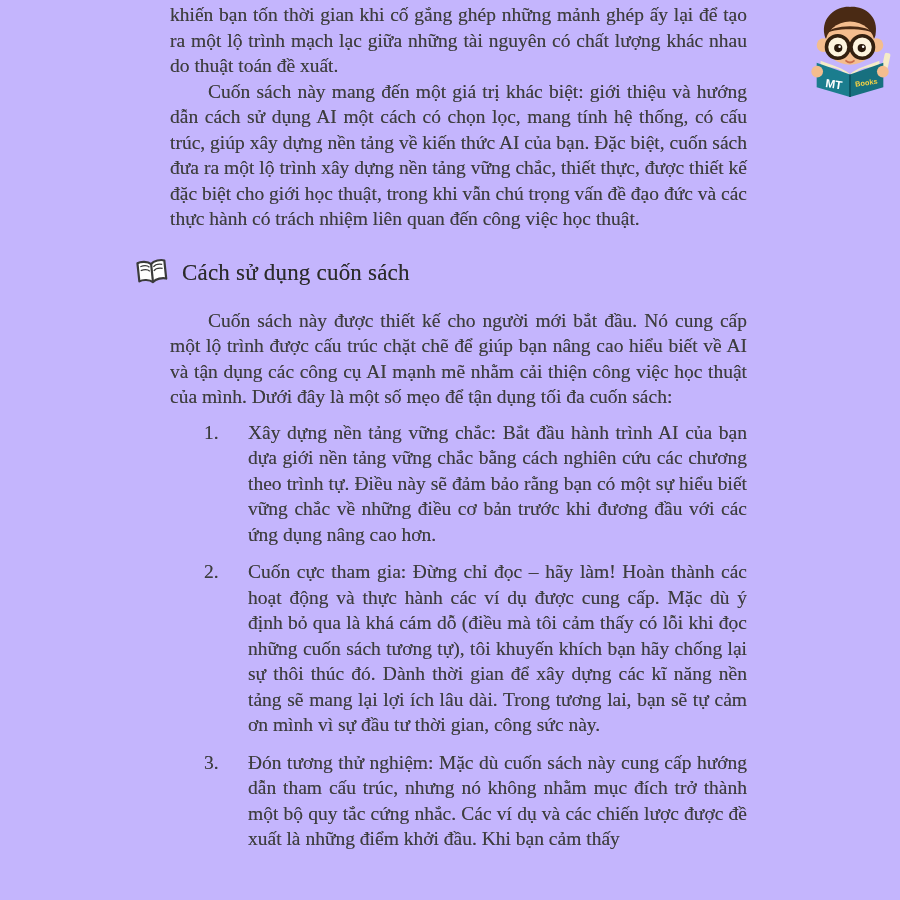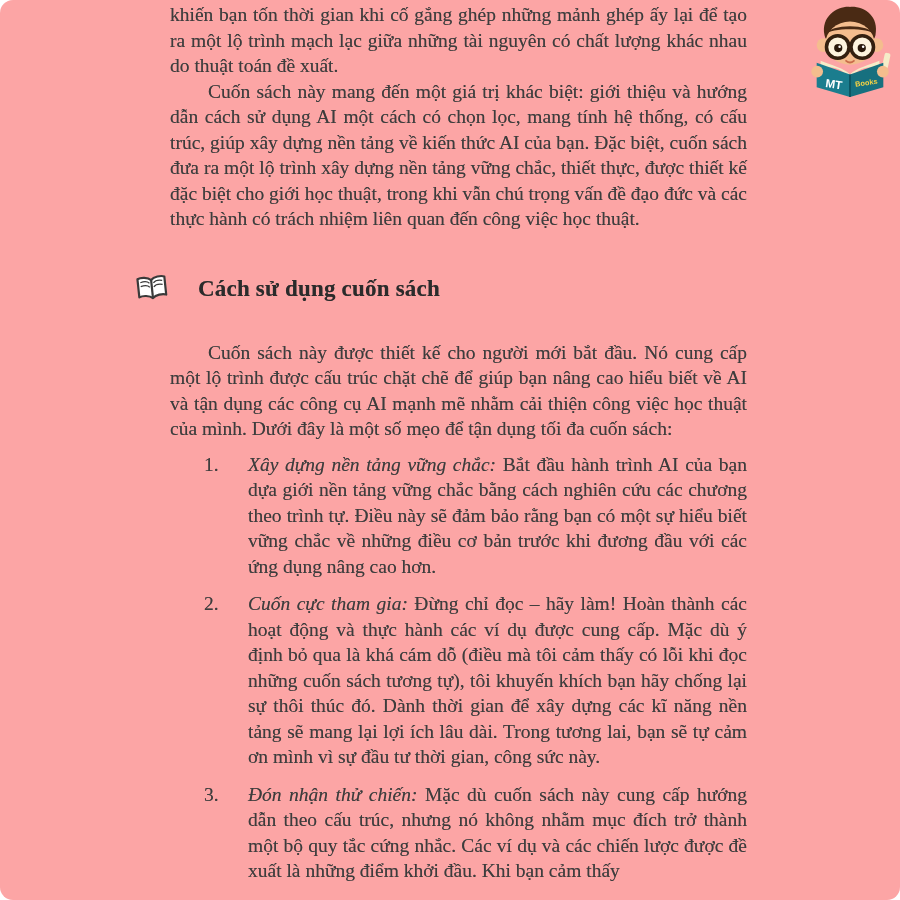--- a/index.html
+++ b/index.html
@@ -3,55 +3,55 @@
 <meta charset="utf-8">
 <style>
   html,body{margin:0;padding:0;}
   body{
     width:900px;height:900px;
     background:#ffffff;
     overflow:hidden;
     position:relative;
     font-family:"Liberation Serif","DejaVu Serif",serif;
   }
-  .page{position:absolute;inset:0;background:#fca5a5;border-radius:13px;}
+  .page{position:absolute;inset:0;background:#c4b5fd;}
   .content{
     position:absolute;
     left:170px;top:2px;width:577px;
     color:#3d3d3d;
     font-size:19.5px;
     line-height:25.5px;
     text-align:justify;
     text-shadow:0 0 .5px rgba(61,61,61,.55);
   }
   .content p{margin:0;}
   p.indent{text-indent:38px;}
   .section-head{
     display:flex;align-items:center;gap:14px;
     margin:26px 0 20px -34px;
   }
   .section-head h2{
-    margin:16px;
+    margin:0;
     font-size:23px;line-height:30px;
-    font-weight:bold;color:#2b2b2b;
+    font-weight:normal;color:#2b2b2b;
     letter-spacing:.2px;
   }
   .book-icon{flex:0 0 auto;width:32px;height:27px;transform:rotate(-6deg);}
   .numlist{margin-top:10px;}
   .numlist .item{
     position:relative;
     padding-left:78px;
     margin-top:12px;
   }
   .numlist .item:first-child{margin-top:0;}
   .numlist .num{
     position:absolute;left:34px;top:0;
     font-style:normal;
   }
-  .lead{font-style:italic;}
+  .lead{}
   .logo{
     position:absolute;left:800px;top:2px;width:100px;height:98px;
   }
   .logo svg{width:100%;height:100%;}
 </style>
 </head>
 <body>
 
 <div class="page">
 
@@ -84,22 +84,22 @@
       </div>
 
       <div class="item">
         <span class="num">2.</span>
         <span class="lead">Cuốn cực tham gia:</span>
         <span>Đừng chỉ đọc – hãy làm! Hoàn thành các hoạt động và thực hành các ví dụ được cung cấp. Mặc dù ý định bỏ qua là khá cám dỗ (điều mà tôi cảm thấy có lỗi khi đọc những cuốn sách tương tự), tôi khuyến khích bạn hãy chống lại sự thôi thúc đó. Dành thời gian để xây dựng các kĩ năng nền tảng sẽ mang lại lợi ích lâu dài. Trong tương lai, bạn sẽ tự cảm ơn mình vì sự đầu tư thời gian, công sức này.</span>
       </div>
 
       <div class="item">
         <span class="num">3.</span>
-        <span class="lead">Đón nhận thử chiến:</span>
-        <span>Mặc dù cuốn sách này cung cấp hướng dẫn theo cấu trúc, nhưng nó không nhằm mục đích trở thành một bộ quy tắc cứng nhắc. Các ví dụ và các chiến lược được đề xuất là những điểm khởi đầu. Khi bạn cảm thấy</span>
+        <span class="lead">Đón tương thử nghiệm:</span>
+        <span>Mặc dù cuốn sách này cung cấp hướng dẫn tham cấu trúc, nhưng nó không nhằm mục đích trở thành một bộ quy tắc cứng nhắc. Các ví dụ và các chiến lược được đề xuất là những điểm khởi đầu. Khi bạn cảm thấy</span>
       </div>
 
     </div>
   </div>
 
   <div class="logo">
     <svg viewBox="0 0 100 100" aria-hidden="true">
 
       <path d="M24 34 C20 14 38 4 50 5 C64 4 80 14 76 34 C74 42 70 40 68 34 L64 38 L58 31 L50 36 L42 30 L35 37 L31 32 C29 40 26 42 24 34 Z" fill="#4a2a14"></path>
 

